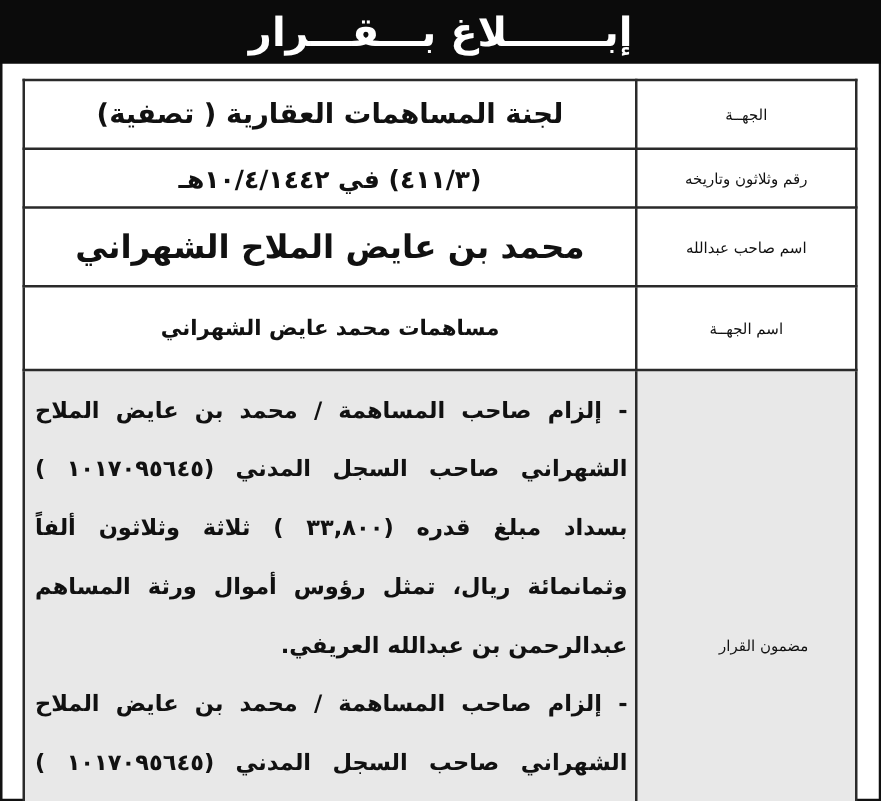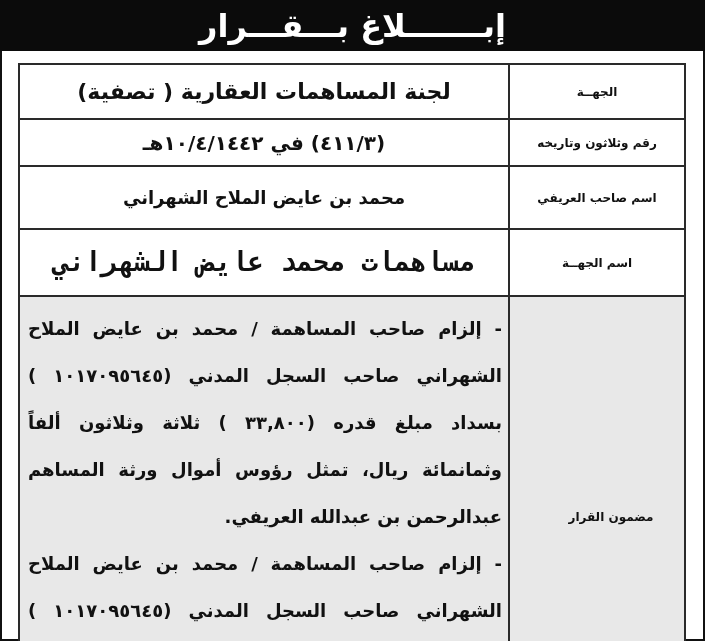--- a/index.html
+++ b/index.html
@@ -6,26 +6,26 @@
   body { width: 705px; height: 641px; position: relative; overflow: hidden;
          font-family: "DejaVu Sans", sans-serif; }
   .frame { position: absolute; left: 0; top: 0; width: 705px; height: 641px;
            box-sizing: border-box; border: 2px solid #111; border-top: none; background: #fff; }
   .header { position: absolute; left: 0; top: 0; width: 705px; height: 51px; background: #0b0b0b;
             color: #fff; display: flex; align-items: center; justify-content: center;
             font-size: 32px; font-weight: bold; direction: rtl; letter-spacing: 1px; }
   .tbl { position: absolute; left: 18px; top: 63px; width: 668px; height: 570px;
          border-collapse: collapse; direction: rtl; }
   .tbl td { border: 2px solid #2a2a2a; padding: 0; vertical-align: middle; }
-  .lbl { width: 146px; text-align: center; font-size: 12px; font-weight: bold; color: #111; }
+  .lbl { width: 146px; text-align: center; font-size: 12px; font-weight: normal; color: #111; }
   .val { text-align: center; font-weight: bold; color: #111; }
   .v1 { font-size: 22px; }
   .v2 { font-size: 20px; margin-top: 48px; }
-  .v3 { font-size: 18px; }
-  .v4 { font-size: 27px; font-family: Liberation Mono, monospace; }
+  .v3 { font-size: 26px; }
+  .v4 { font-size: 17px; }
   .gray td { background: #e8e8e8; padding-left: 28px; }
   .body-text { text-align: justify; text-align-last: right; padding: 8px 6px 8px 8px !important;
                font-size: 18px; line-height: 47px; vertical-align: top !important; }
   .body-text p { margin: 0; }
 </style>
 </head>
 <body>
 
 <div class="frame"></div>
 <div class="header">
@@ -36,21 +36,21 @@
   <tbody>
       <tr style="height:55px">
     <td class="lbl">الجهــة</td>
     <td class="val v1">لجنة المساهمات العقارية ( تصفية)</td>
   </tr>
   <tr style="height:47px">
     <td class="lbl">رقم وثلاثون وتاريخه</td>
     <td class="val v2">(٤١١/٣) في ١٠/٤/١٤٤٢هـ</td>
   </tr>
   <tr style="height:63px">
-    <td class="lbl">اسم صاحب العريفي</td>
+    <td class="lbl">اسم صاحب عبدالله</td>
     <td class="val v3">محمد بن عايض الملاح الشهراني</td>
   </tr>
   <tr style="height:67px">
     <td class="lbl">اسم الجهــة</td>
     <td class="val v4">مساهمات محمد عايض الشهراني</td>
   </tr>
   <tr class="gray">
     <td class="lbl">مضمون القرار</td>
     <td class="val body-text">
       <p>- إلزام صاحب المساهمة / محمد بن عايض الملاح الشهراني صاحب السجل المدني (١٠١٧٠٩٥٦٤٥ ) بسداد مبلغ قدره (٣٣,٨٠٠ ) ثلاثة وثلاثون ألفاً وثمانمائة ريال، تمثل رؤوس أموال ورثة المساهم عبدالرحمن بن عبدالله العريفي.</p>

